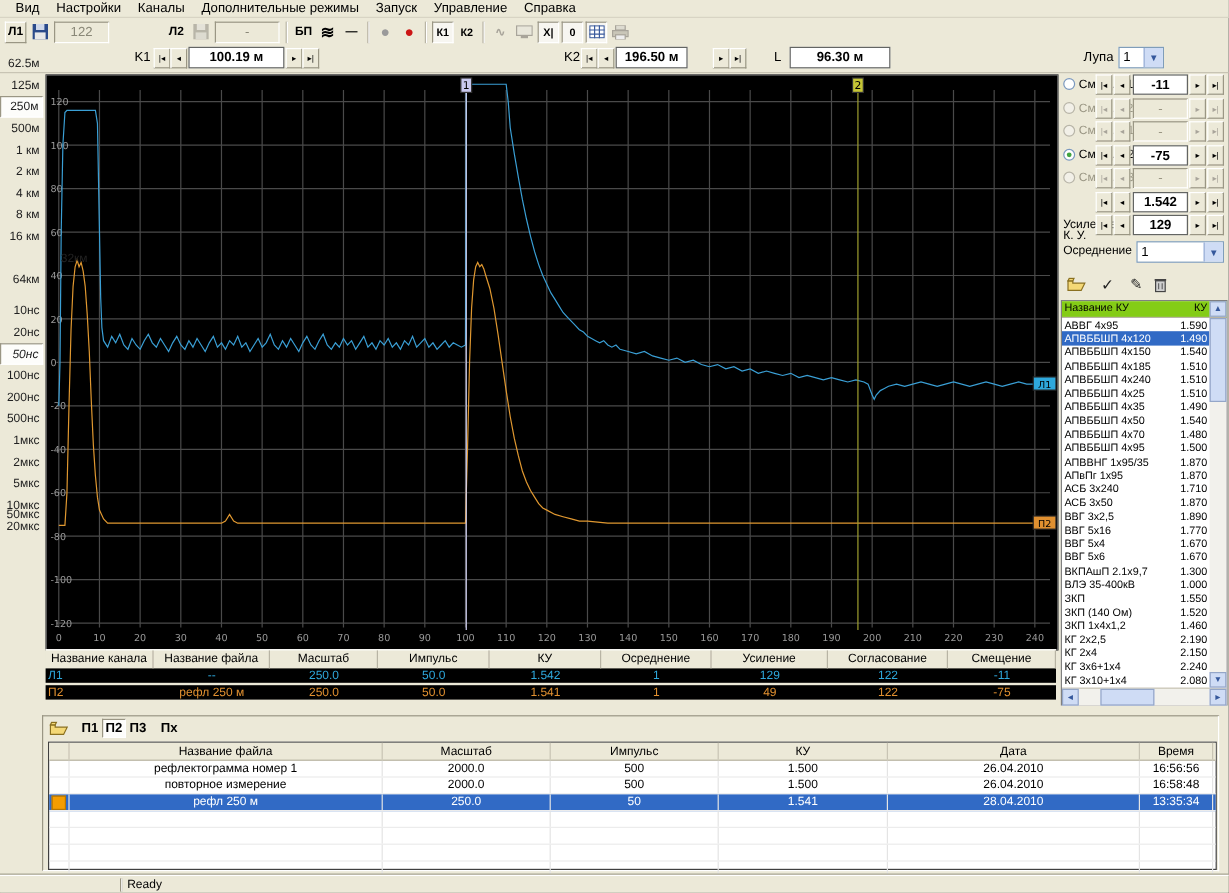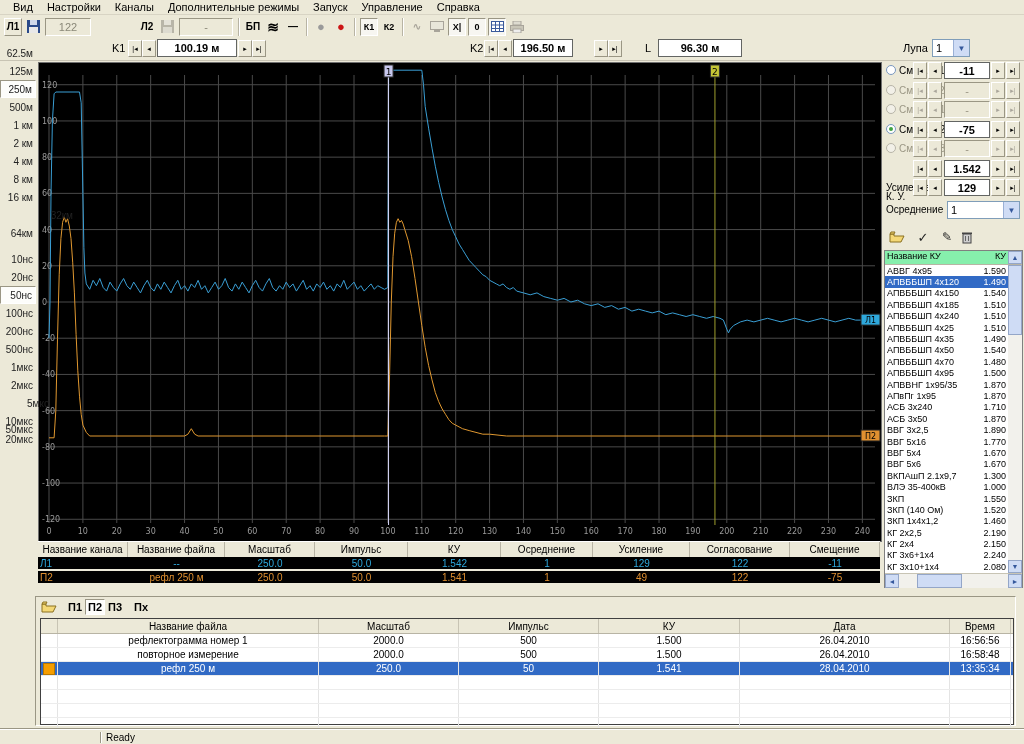--- a/index.html
+++ b/index.html
@@ -45,21 +45,21 @@
   .radio.dis{border-color:#b8b5a8;background:#f2f0e8;}
   .radio.on::after{content:"";position:absolute;left:2px;top:2px;width:4px;height:4px;border-radius:50%;background:#41a341;}
   .cfld{position:absolute;height:17px;box-sizing:border-box;display:flex;align-items:center;justify-content:center;font-weight:bold;font-size:11px;}
   .cfld.en{background:#fff;border:1px solid #636563;}
   .cfld.dis{background:#ece9d8;border:1px solid;border-color:#9a9684 #fff #fff #9a9684;color:#9a9684;font-weight:normal;}
   .combo{position:absolute;height:18px;background:#fff;border:1px solid #7f9db9;box-sizing:border-box;display:flex;align-items:center;}
   .combo .val{flex:1;padding-left:3px;font-size:11px;}
   .combo .drop{width:15px;height:100%;background:#cfdcf5;border-left:1px solid #9ab0d6;display:flex;align-items:center;justify-content:center;font-size:8px;color:#35589c;}
   
   #kubox{position:absolute;left:884px;top:250px;width:139px;height:338px;background:#fff;border:1px solid #808080;box-sizing:border-box;}
-  .ku-head{display:flex;height:13px;background:#86efac;border-bottom:1px solid #b8b4a4;font-size:9px;}
+  .ku-head{display:flex;height:13px;background:#84cc16;border-bottom:1px solid #b8b4a4;font-size:9px;}
   .ku-row{display:flex;height:11.4px;font-size:9px;align-items:center;}
   .ku-row.sel{background:#316ac5;color:#fff;}
   .ku-name{flex:1;padding-left:2px;white-space:nowrap;overflow:hidden;}
   .ku-val{width:34px;text-align:right;padding-right:2px;}
   .sb{background:#cfdcf5;border:1px solid #94a6c8;color:#35589c;display:flex;align-items:center;justify-content:center;font-size:7px;box-sizing:border-box;}
   .icon-btn{position:absolute;width:18px;height:18px;display:flex;align-items:center;justify-content:center;}
   
   #files{position:absolute;left:35px;top:596px;width:981px;height:130px;background:#ece9d8;
          border:1px solid;border-color:#9a9684 #fff #fff #9a9684;box-sizing:border-box;}
   .ftab{position:absolute;top:2px;height:16px;width:20px;display:flex;align-items:center;justify-content:center;font-weight:bold;font-size:11px;}
@@ -561,27 +561,27 @@
     <div class="range-btn" style="top: 98px;">500м</div>
     <div class="range-btn" style="top: 116px;">1 км</div>
     <div class="range-btn" style="top: 134px;">2 км</div>
     <div class="range-btn" style="top: 152px;">4 км</div>
     <div class="range-btn" style="top: 170px;">8 км</div>
     <div class="range-btn" style="top: 188px;">16 км</div>
     <div class="range-btn" style="top: 206px; margin-left: 40px;">32км</div>
     <div class="range-btn" style="top: 224px;">64км</div>
     <div class="range-btn" style="top: 250px;">10нс</div>
     <div class="range-btn" style="top: 268px;">20нс</div>
-    <div class="range-btn range-sel" style="top: 286px;">50нс</div>
+    <div class="range-btn range-sel" style="top: 286px; font-style: italic;">50нс</div>
     <div class="range-btn" style="top: 304px;">100нс</div>
     <div class="range-btn" style="top: 322px;">200нс</div>
     <div class="range-btn" style="top: 340px;">500нс</div>
     <div class="range-btn" style="top: 358px;">1мкс</div>
     <div class="range-btn" style="top: 376px;">2мкс</div>
-    <div class="range-btn" style="top: 394px; margin-left: 16px;">5мкс</div>
+    <div class="range-btn" style="top: 394px;">5мкс</div>
     <div class="range-btn" style="top: 412px;">10мкс</div>
     <div class="range-btn" style="top: 430px;">20мкс</div>
     <div class="range-btn" style="top: 420px;">50мкс</div>
     <div class="radio" style="left: 886px; top: 65px;"></div>
     <span class="ctl-label" style="left: 899px; top: 65px;">Смещ. Л1</span>
     <div class="spin" style="left: 913px; top: 62px;">|◂</div>
     <div class="spin" style="left: 928px; top: 62px;">◂</div>
     <div class="cfld en" style="left: 944px; top: 62px; width: 46px;">-11</div>
     <div class="spin" style="left: 991px; top: 62px;">▸</div>
     <div class="spin" style="left: 1006px; top: 62px;">▸|</div>

